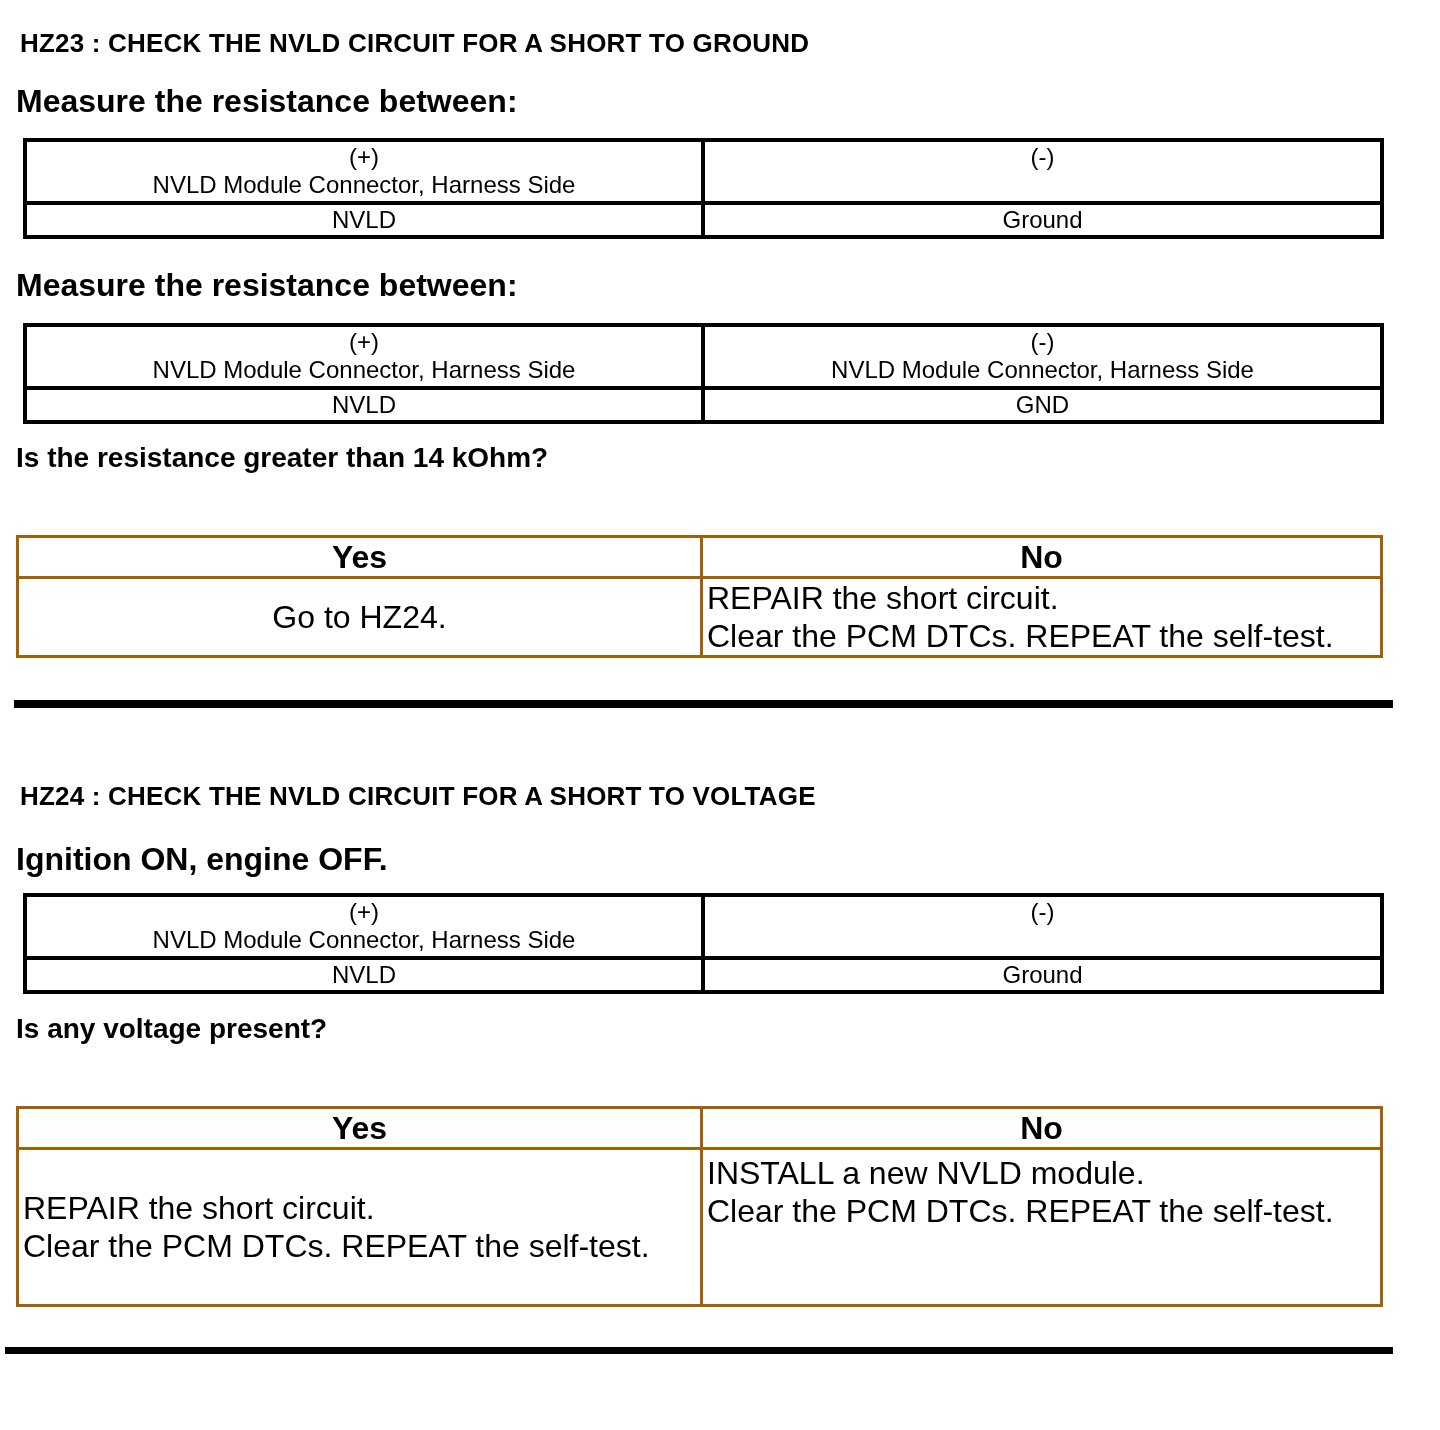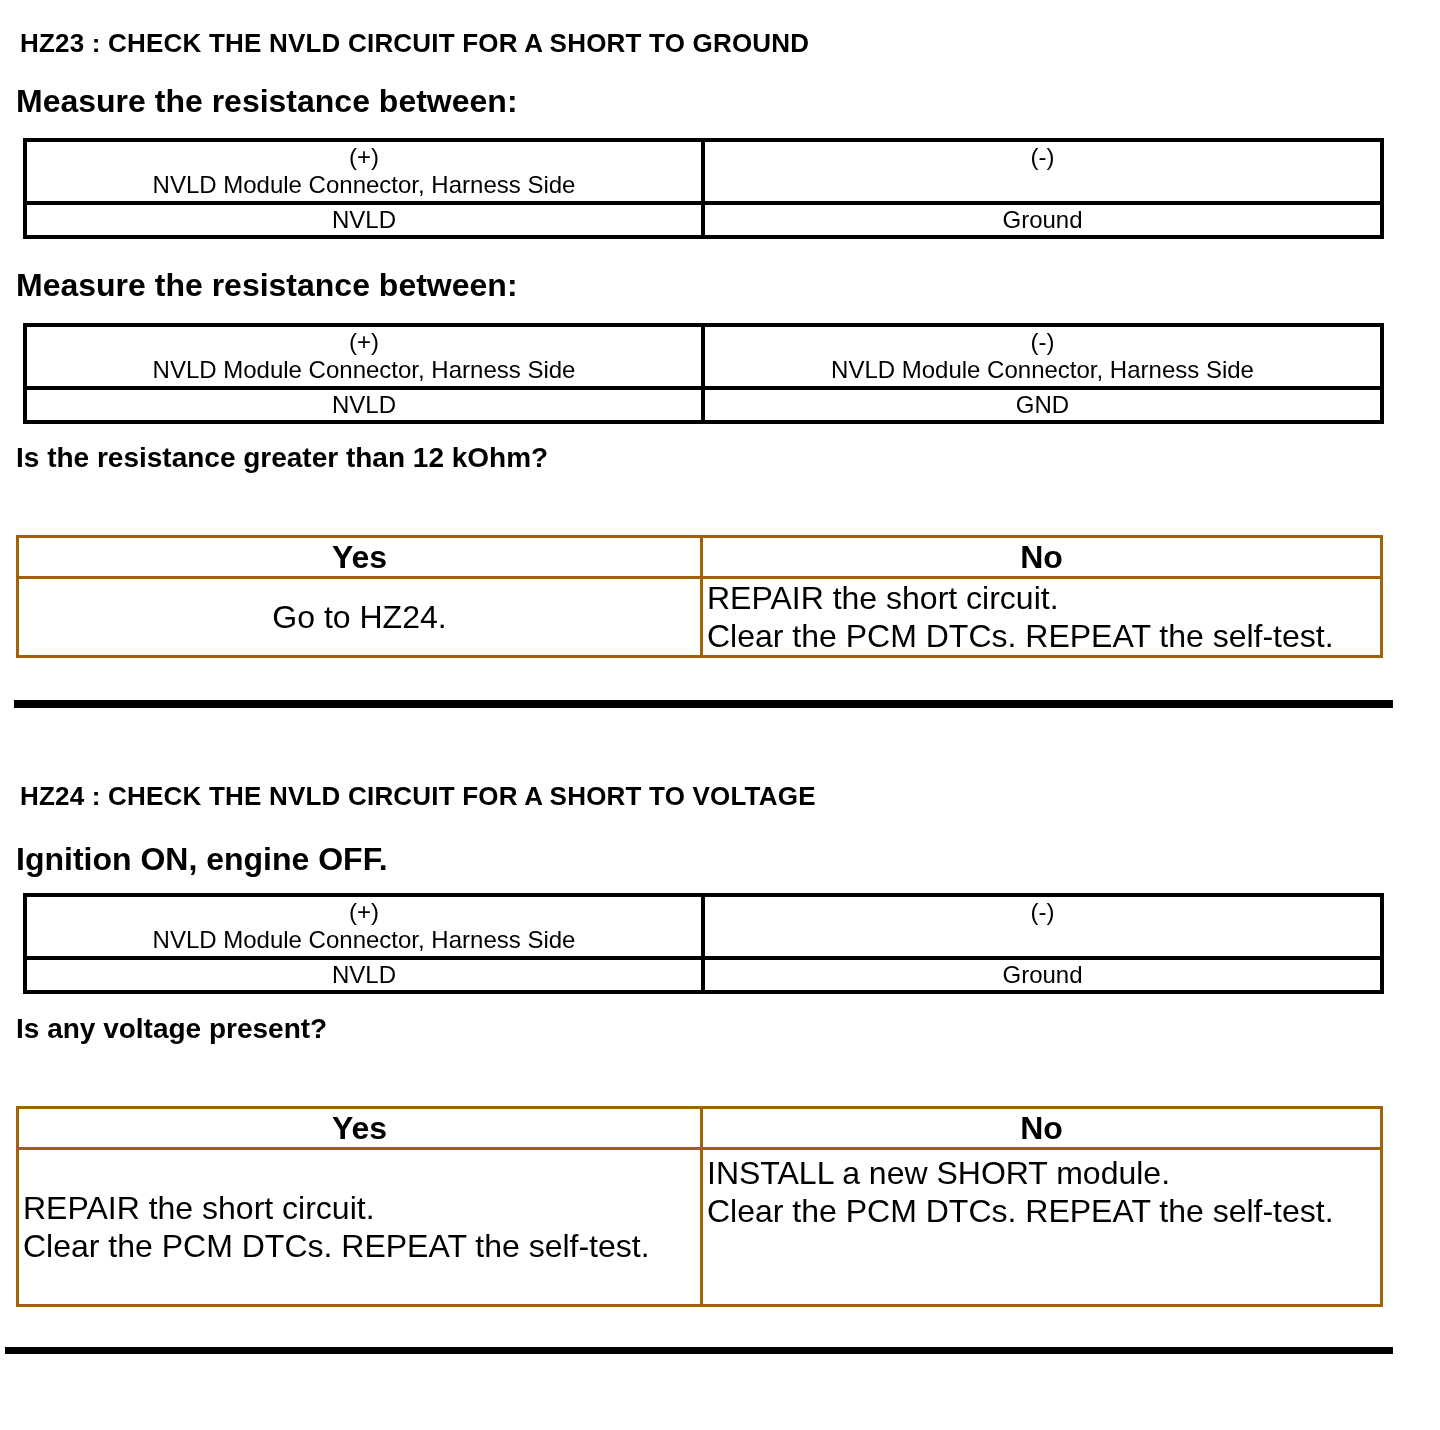--- a/index.html
+++ b/index.html
@@ -181,21 +181,21 @@
         <div>NVLD Module Connector, Harness Side</div>
       </td>
     </tr>
     <tr>
       <td class="val">NVLD</td>
       <td class="val">GND</td>
     </tr>
   </tbody>
     </table>
 
-  <p class="question mt-q1">Is the resistance greater than 12 kOhm?</p>
+  <p class="question mt-q1">Is the resistance greater than 14 kOhm?</p>
 
   <table class="dtable mt-d1">
     <colgroup>
         <col style="width:684px">
         <col style="width:680px">
       </colgroup>
     <tbody>
         <tr>
       <td class="dhdr">Yes</td>
       <td class="dhdr">No</td>
@@ -253,21 +253,21 @@
         <tr>
       <td class="dhdr">Yes</td>
       <td class="dhdr">No</td>
     </tr>
     <tr class="drow-tall">
       <td class="action-left">
         <div>REPAIR the short circuit.</div>
         <div>Clear the PCM DTCs. REPEAT the self-test.</div>
       </td>
       <td class="action-top">
-        <div>INSTALL a new SHORT module.</div>
+        <div>INSTALL a new NVLD module.</div>
         <div>Clear the PCM DTCs. REPEAT the self-test.</div>
       </td>
     </tr>
   </tbody>
     </table>
 
   <div class="rule rule-2"></div>
 
 </div>
 

